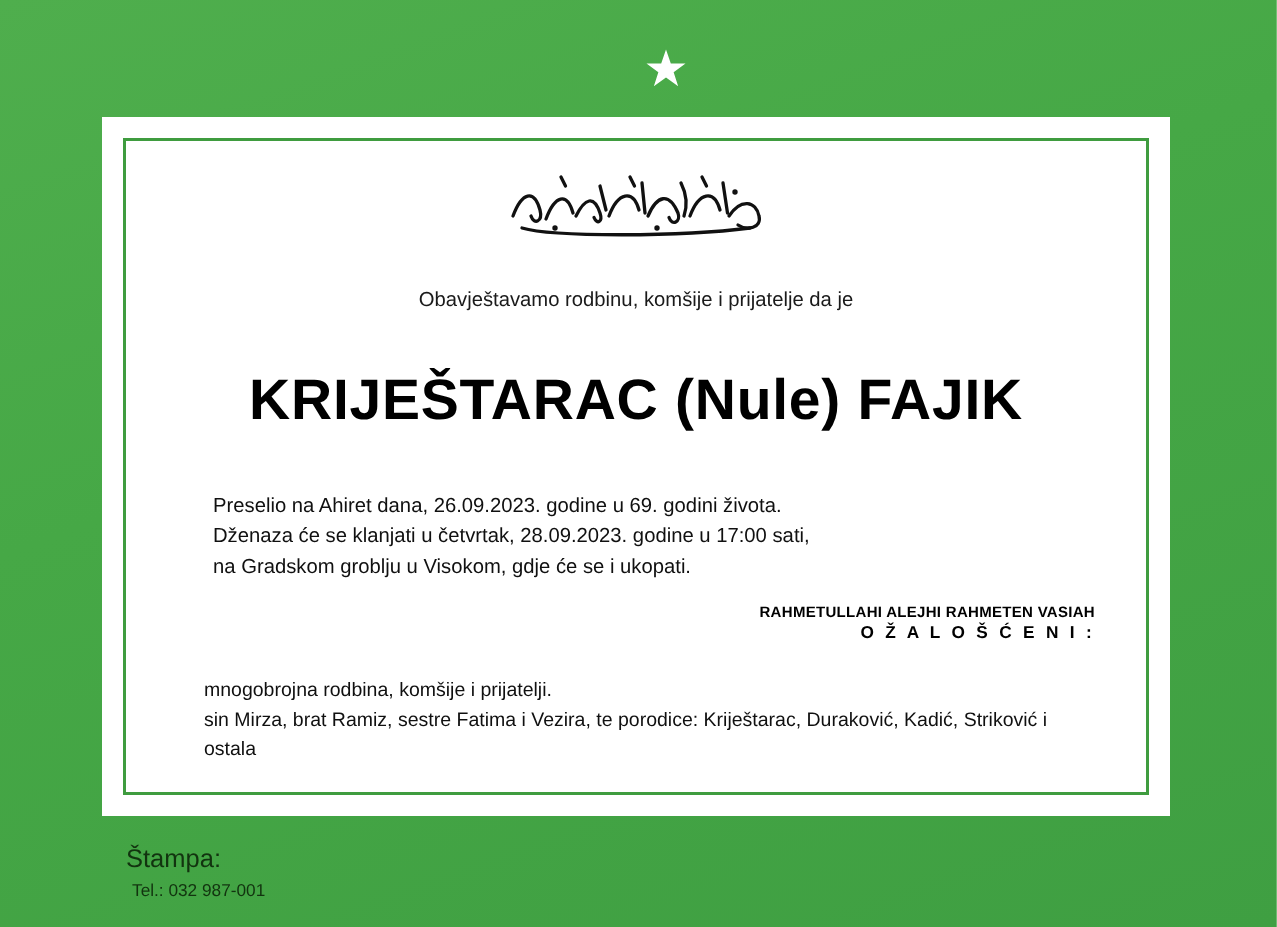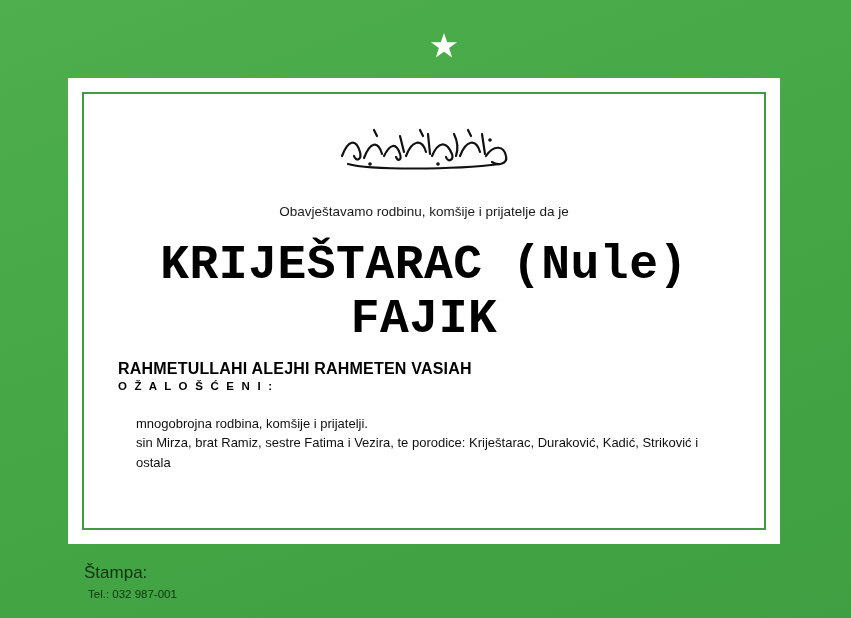--- a/index.html
+++ b/index.html
@@ -50,68 +50,68 @@
     right: 14px;
     bottom: 14px;
     border: 2px solid #3f9c3f;
   }
   .card-content {
     position: absolute;
     left: 0;
     top: 0;
     right: 0;
     bottom: 0;
-    padding: 14px 34px;
+    padding: 2px 34px;
     box-sizing: border-box;
   }
 
   .bismillah {
     text-align: center;
     margin-top: 14px;
     height: 54px;
   }
   .bismillah svg { display: inline-block; }
 
   .intro {
     text-align: center;
     font-size: 13.5px;
     color: #1a1a1a;
     line-height: 1.45;
     margin-top: 26px;
   }
 
   .name {
     text-align: center;
-    font-family: Liberation Mono, monospace;
-    font-weight: bold;
-    font-size: 48px;
+    font-family: Liberation Sans, sans-serif;
+    font-weight: bold;
+    font-size: 38px;
     letter-spacing: 0.5px;
     color: #000;
-    margin-top: 16px;
+    margin-top: 36px;
   }
 
   .details {
     margin-top: 38px;
     font-size: 13.5px;
     color: #101010;
     line-height: 1.55;
     padding-left: 24px;
   }
   .details div { white-space: nowrap; }
 
   .rahmet {
-    text-align: left;
-    font-size: 16px;
+    text-align: right;
+    font-size: 10px;
     font-weight: bold;
     color: #000;
     margin-top: 14px;
     letter-spacing: 0.2px;
   }
   .ozalosceni {
-    text-align: left;
+    text-align: right;
     font-size: 11.5px;
     font-weight: bold;
     color: #000;
     margin-top: 2px;
     letter-spacing: 2.2px;
   }
 
   .family {
     margin-top: 22px;
     font-size: 13px;
@@ -237,20 +237,25 @@
             <circle cx="156" cy="18" r="1.8" fill="#111111"></circle>
           </svg>
         </div>
 
         <div class="intro">
           <div>Obavještavamo rodbinu, komšije i prijatelje da je</div>
         </div>
 
         <div class="name">KRIJEŠTARAC (Nule) FAJIK</div>
 
+        <div class="details">
+          <div>Preselio na Ahiret dana, 26.09.2023. godine u 69. godini života.</div>
+          <div>Dženaza će se klanjati u četvrtak, 28.09.2023. godine u 17:00 sati,</div>
+          <div>na Gradskom groblju u Visokom, gdje će se i ukopati.</div>
+        </div>
 
         <div class="rahmet">RAHMETULLAHI ALEJHI RAHMETEN VASIAH</div>
         <div class="ozalosceni">O Ž A L O Š Ć E N I :</div>
 
         <div class="family">
           <div>mnogobrojna rodbina, komšije i prijatelji.</div>
           <div>sin Mirza, brat Ramiz, sestre Fatima i Vezira, te porodice: Kriještarac, Duraković, Kadić, Striković i ostala</div>
         </div>
 
       </div>

